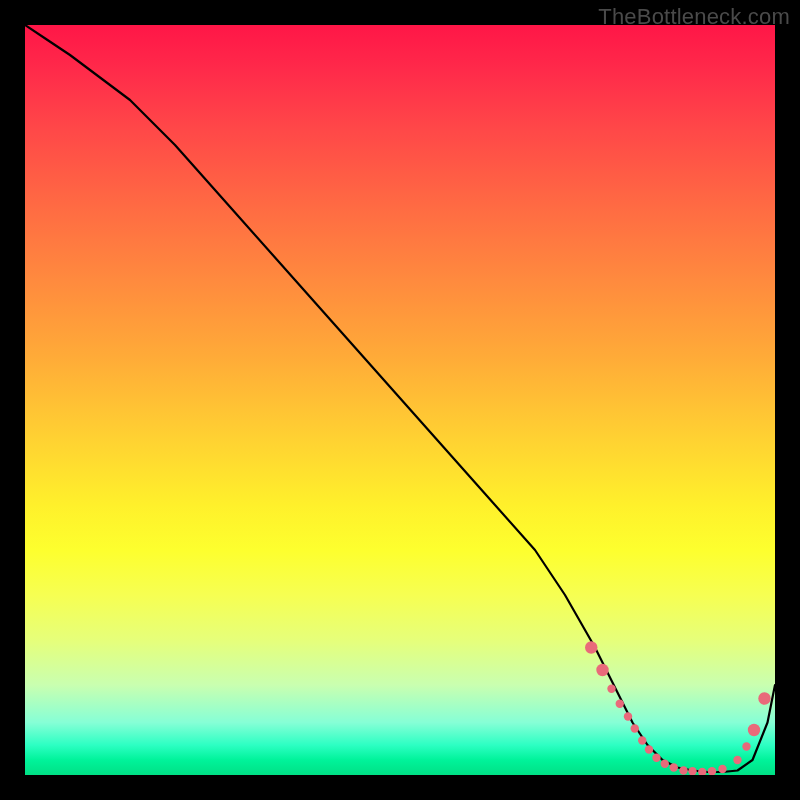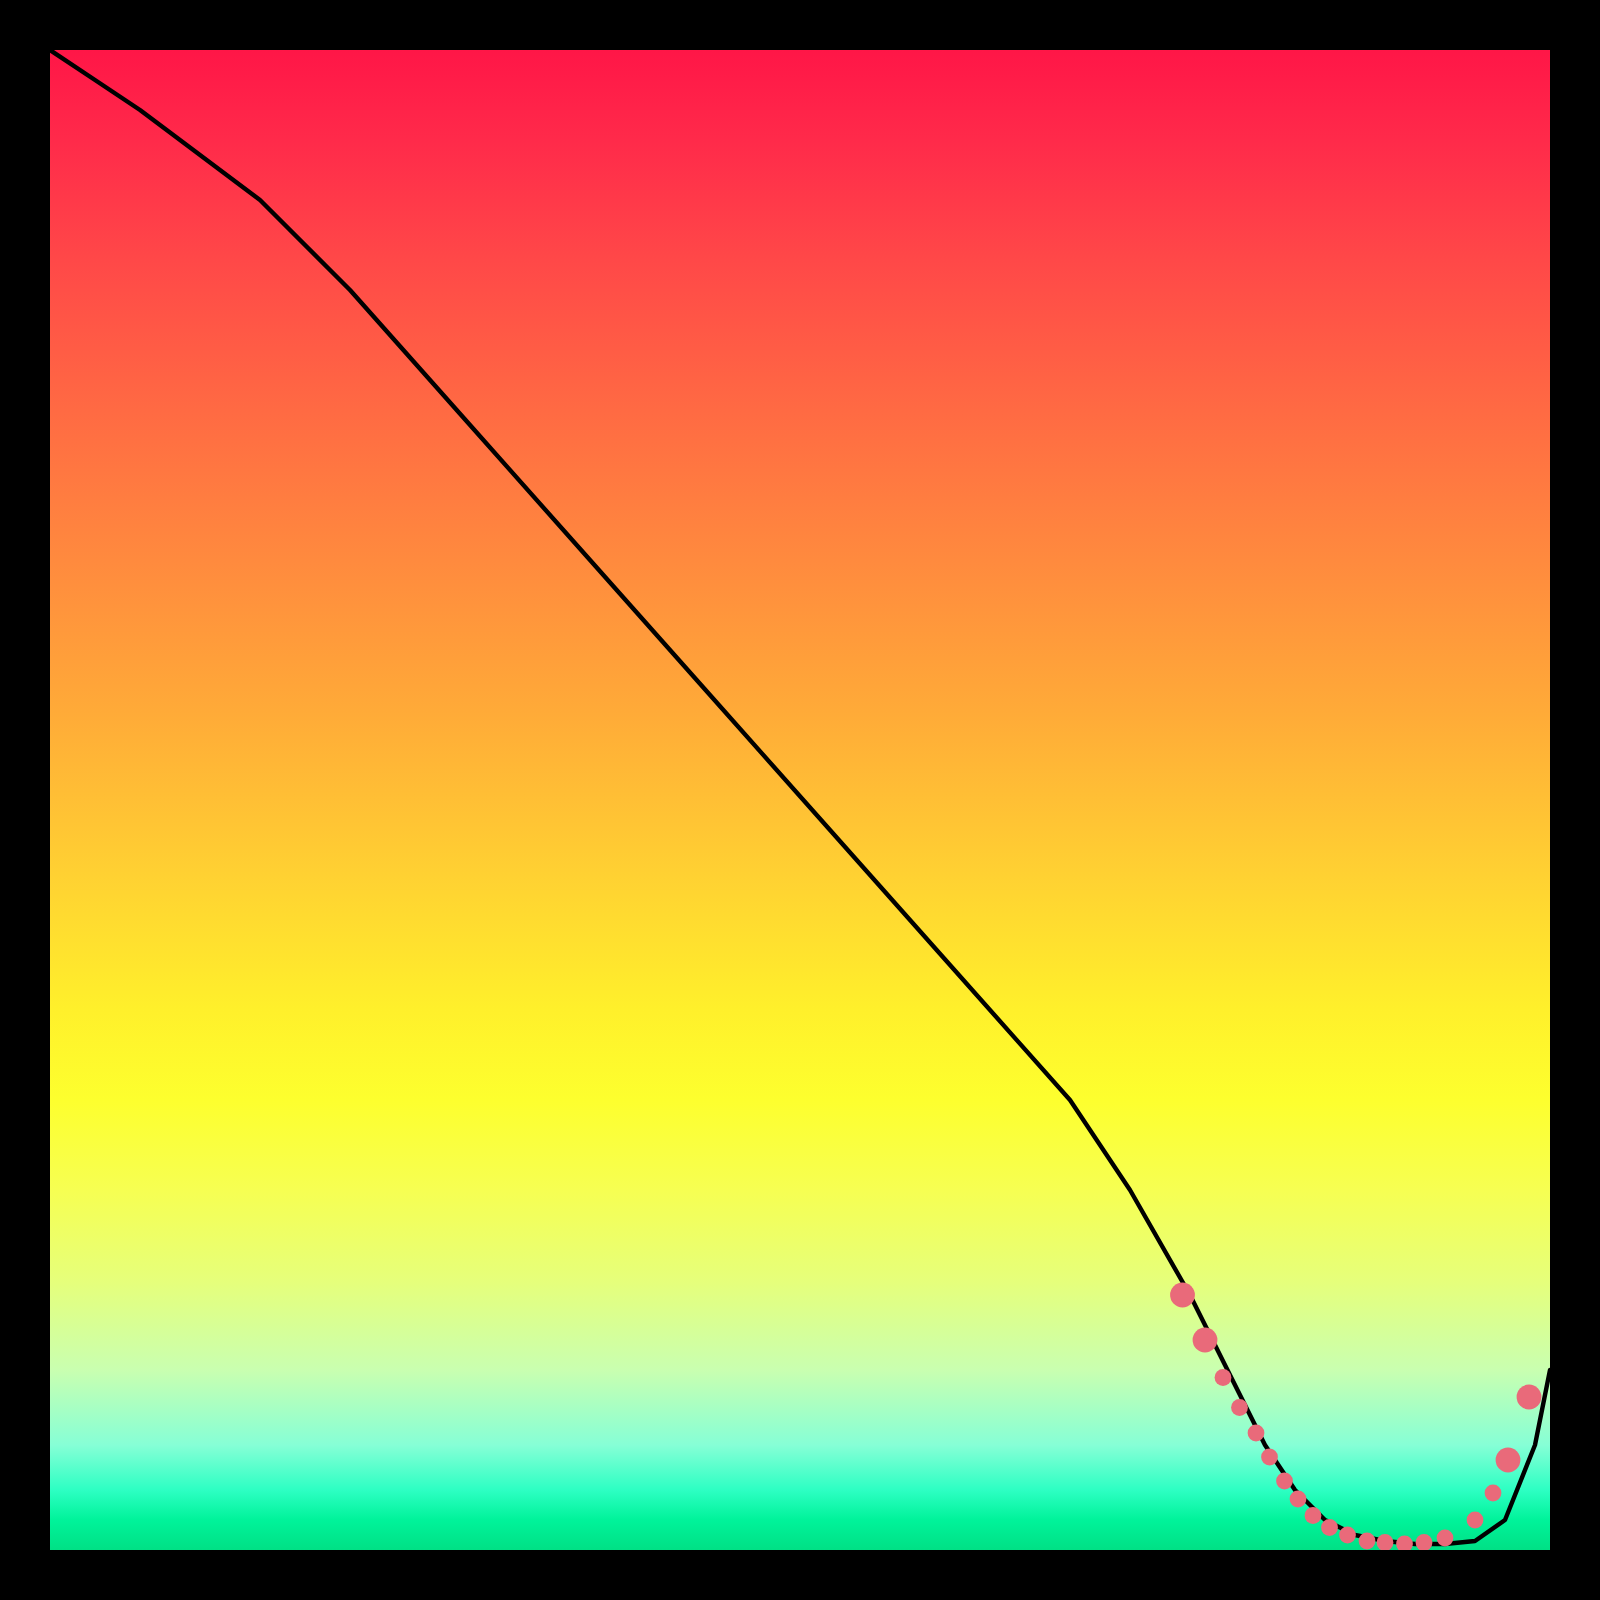--- a/index.html
+++ b/index.html
@@ -53,20 +53,21 @@
   svg.curve {
     position: absolute;
     inset: 0;
     width: 750px;
     height: 750px;
   }
 </style>
 </head>
 <body>
 <div class="frame">
+  <div class="watermark">TheBottleneck.com</div>
 
   <div class="plot">
     <div class="gradient"></div>
     <svg class="curve" viewBox="0 0 750 750" preserveAspectRatio="none">
       <path id="curve-path" fill="none" stroke="#000" stroke-width="2.2" stroke-linejoin="round" stroke-linecap="round" d="M0.00 0.00 L22.50 15.00 L45.00 30.00 L75.00 52.50 L105.00 75.00 L150.00 120.00 L210.00 187.50 L270.00 255.00 L330.00 322.50 L390.00 390.00 L450.00 457.50 L510.00 525.00 L540.00 570.00 L570.00 622.50 L592.50 667.50 L607.50 697.50 L622.50 720.00 L637.50 735.00 L652.50 742.50 L667.50 745.50 L682.50 747.00 L697.50 747.00 L712.50 745.50 L727.50 735.00 L742.50 697.50 L750.00 660.00"></path>
       <g id="dots">
           <circle cx="566.25" cy="622.50" r="6.2" fill="#e96a7a"></circle>
           <circle cx="577.50" cy="645.00" r="6.2" fill="#e96a7a"></circle>
           <circle cx="586.50" cy="663.75" r="4.2" fill="#e96a7a"></circle>
           <circle cx="594.75" cy="678.75" r="4.2" fill="#e96a7a"></circle>

